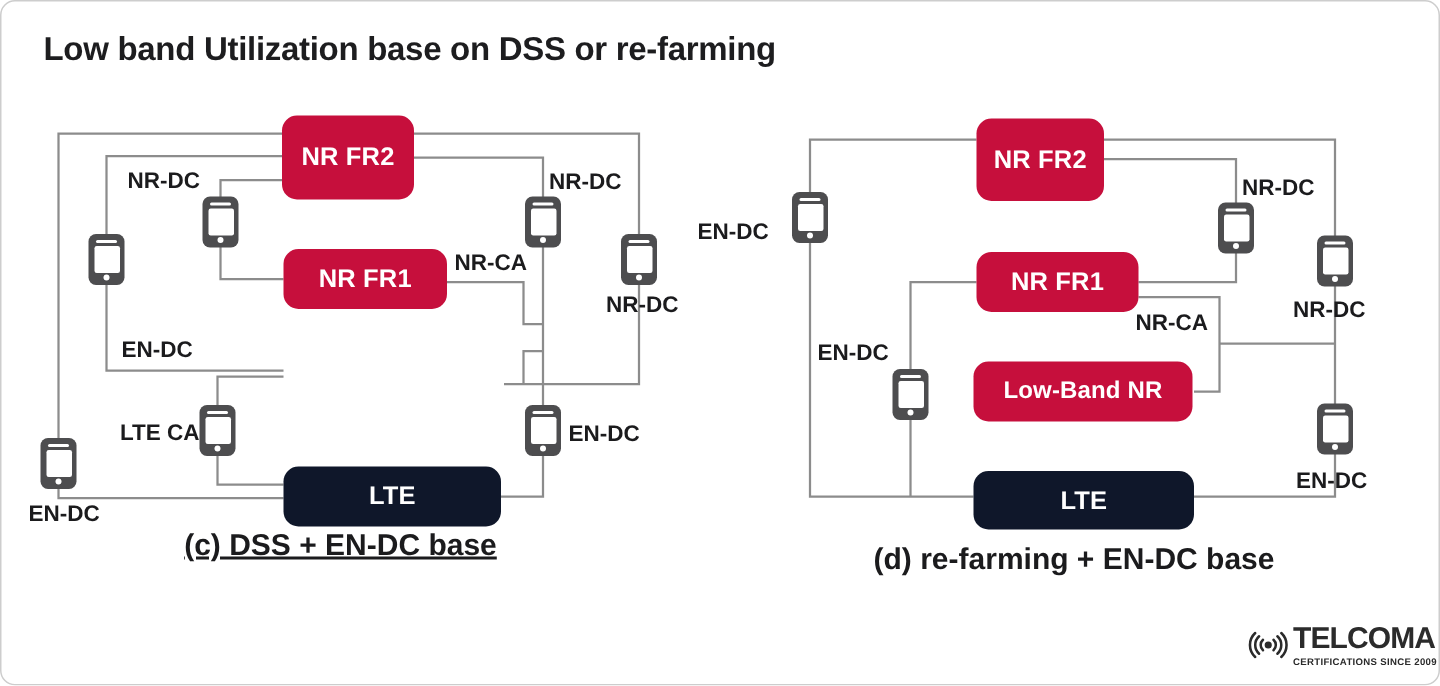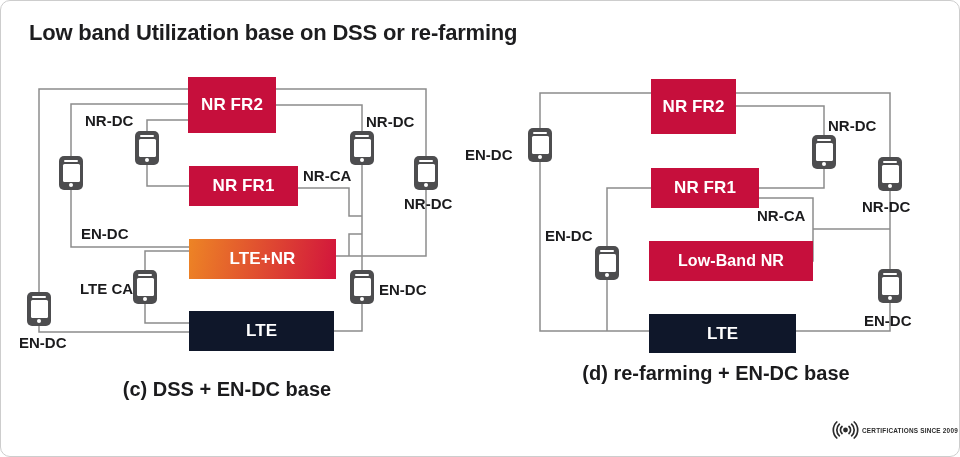--- a/index.html
+++ b/index.html
@@ -9,21 +9,21 @@
     font-family:"Liberation Sans", sans-serif; overflow:hidden;
   }
   .title {
     position:absolute; left:28px; top:19px; font-size:22px; font-weight:700;
     color:#1d1d1f; letter-spacing:-0.2px; margin:0; z-index:3;
   }
   .wires { position:absolute; left:0; top:0; z-index:1; }
   .wires polyline { fill:none; stroke:#8c8c8c; stroke-width:1.5; }
   .nodebox {
     position:absolute; z-index:2; display:flex; align-items:center; justify-content:center;
-    color:#ffffff; font-weight:700; font-size:17px; border-radius:0; letter-spacing:0.1px;
+    color:#ffffff; font-weight:700; font-size:17px; border-radius:10px; letter-spacing:0.1px;
   }
   .crimson { background:#c60f3c; }
   .orange  { background:#0f172a; }
   .blend   { background:linear-gradient(100deg, #ed8425 0%, #d2143c 100%); }
   .lbl {
     position:absolute; z-index:3; font-size:15px; font-weight:700; color:#1b1b1d;
     white-space:nowrap;
   }
   .caption {
     position:absolute; z-index:3; font-size:20px; font-weight:600; color:#1b1b1d;
@@ -72,21 +72,20 @@
     <polyline points="539,160 539,330 648,330"></polyline>
     <polyline points="606,278 606,330"></polyline>
     <polyline points="758,197 812,197 812,260 795,260"></polyline>
     <polyline points="812,228 889,228"></polyline>
     <polyline points="889,189 889,269"></polyline>
     <polyline points="889,301 889,330 795,330"></polyline>
   </svg>
 
   <div class="nodebox crimson" style="left:187px; top:76px; width:88px; height:56px;">NR FR2</div>
   <div class="nodebox crimson" style="left:188px; top:165px; width:109px; height:40px;">NR FR1</div>
-  <div class="nodebox blend" style="left:188px; top:238px; width:147px; height:40px;">LTE+NR</div>
   <div class="nodebox orange" style="left:188px; top:310px; width:145px; height:40px;">LTE</div>
 
   <div class="phone" style="left:58px; top:155px;">
     <div class="bar"></div>
       <div class="screen"></div>
       <div class="dot"></div>
     </div>
   <div class="phone" style="left:134px; top:130px;">
     <div class="bar"></div>
       <div class="screen"></div>
@@ -120,25 +119,25 @@
 
   <span class="lbl" style="left:84px; top:111px;">NR-DC</span>
   <span class="lbl" style="left:365px; top:112px;">NR-DC</span>
   <span class="lbl" style="left:302px; top:166px;">NR-CA</span>
   <span class="lbl" style="left:403px; top:194px;">NR-DC</span>
   <span class="lbl" style="left:80px; top:224px;">EN-DC</span>
   <span class="lbl" style="left:67px; top:279px;margin-left:12px;">LTE CA</span>
   <span class="lbl" style="left:378px; top:280px;">EN-DC</span>
   <span class="lbl" style="left:18px; top:333px;">EN-DC</span>
 
-  <div class="caption" style="left:91px; top:377px; width:270px;">(c) DSS + EN-DC base</div>
+  <div class="caption" style="left:91px; top:352px; width:270px;text-decoration:underline;">(c) DSS + EN-DC base</div>
 
   <div class="nodebox crimson" style="left:650px; top:78px; width:85px; height:55px;">NR FR2</div>
   <div class="nodebox crimson" style="left:650px; top:167px; width:108px; height:40px;">NR FR1</div>
-  <div class="nodebox crimson" style="left:648px; top:240px; width:164px; height:40px; font-size:16px;">Low-Band NR</div>
+  <div class="nodebox crimson" style="left:648px; top:240px; width:146px; height:40px; font-size:16px;">Low-Band NR</div>
   <div class="nodebox orange" style="left:648px; top:313px; width:147px; height:39px;">LTE</div>
 
   <div class="phone" style="left:527px; top:127px;">
     <div class="bar"></div>
       <div class="screen"></div>
       <div class="dot"></div>
     </div>
   <div class="phone" style="left:811px; top:134px;">
     <div class="bar"></div>
       <div class="screen"></div>
@@ -173,17 +172,18 @@
     <svg class="logo-icon" width="27" height="28" viewBox="0 0 27 28">
       <circle cx="13.5" cy="14" r="2.4"></circle>
       <path d="M10 10.5 A4.7 4.7 0 0 0 10 17.5"></path>
       <path d="M7.4 8.2 A7.8 7.8 0 0 0 7.4 19.8"></path>
       <path d="M4.8 6 A10.9 10.9 0 0 0 4.8 22"></path>
       <path d="M17 10.5 A4.7 4.7 0 0 1 17 17.5"></path>
       <path d="M19.6 8.2 A7.8 7.8 0 0 1 19.6 19.8"></path>
       <path d="M22.2 6 A10.9 10.9 0 0 1 22.2 22"></path>
     </svg>
     <div class="logo-text">
+      <div class="logo-name">TELCOMA</div>
       <div class="logo-tagline">CERTIFICATIONS SINCE 2009</div>
     </div>
   </div>
 
 </div>
 
 </body></html>

